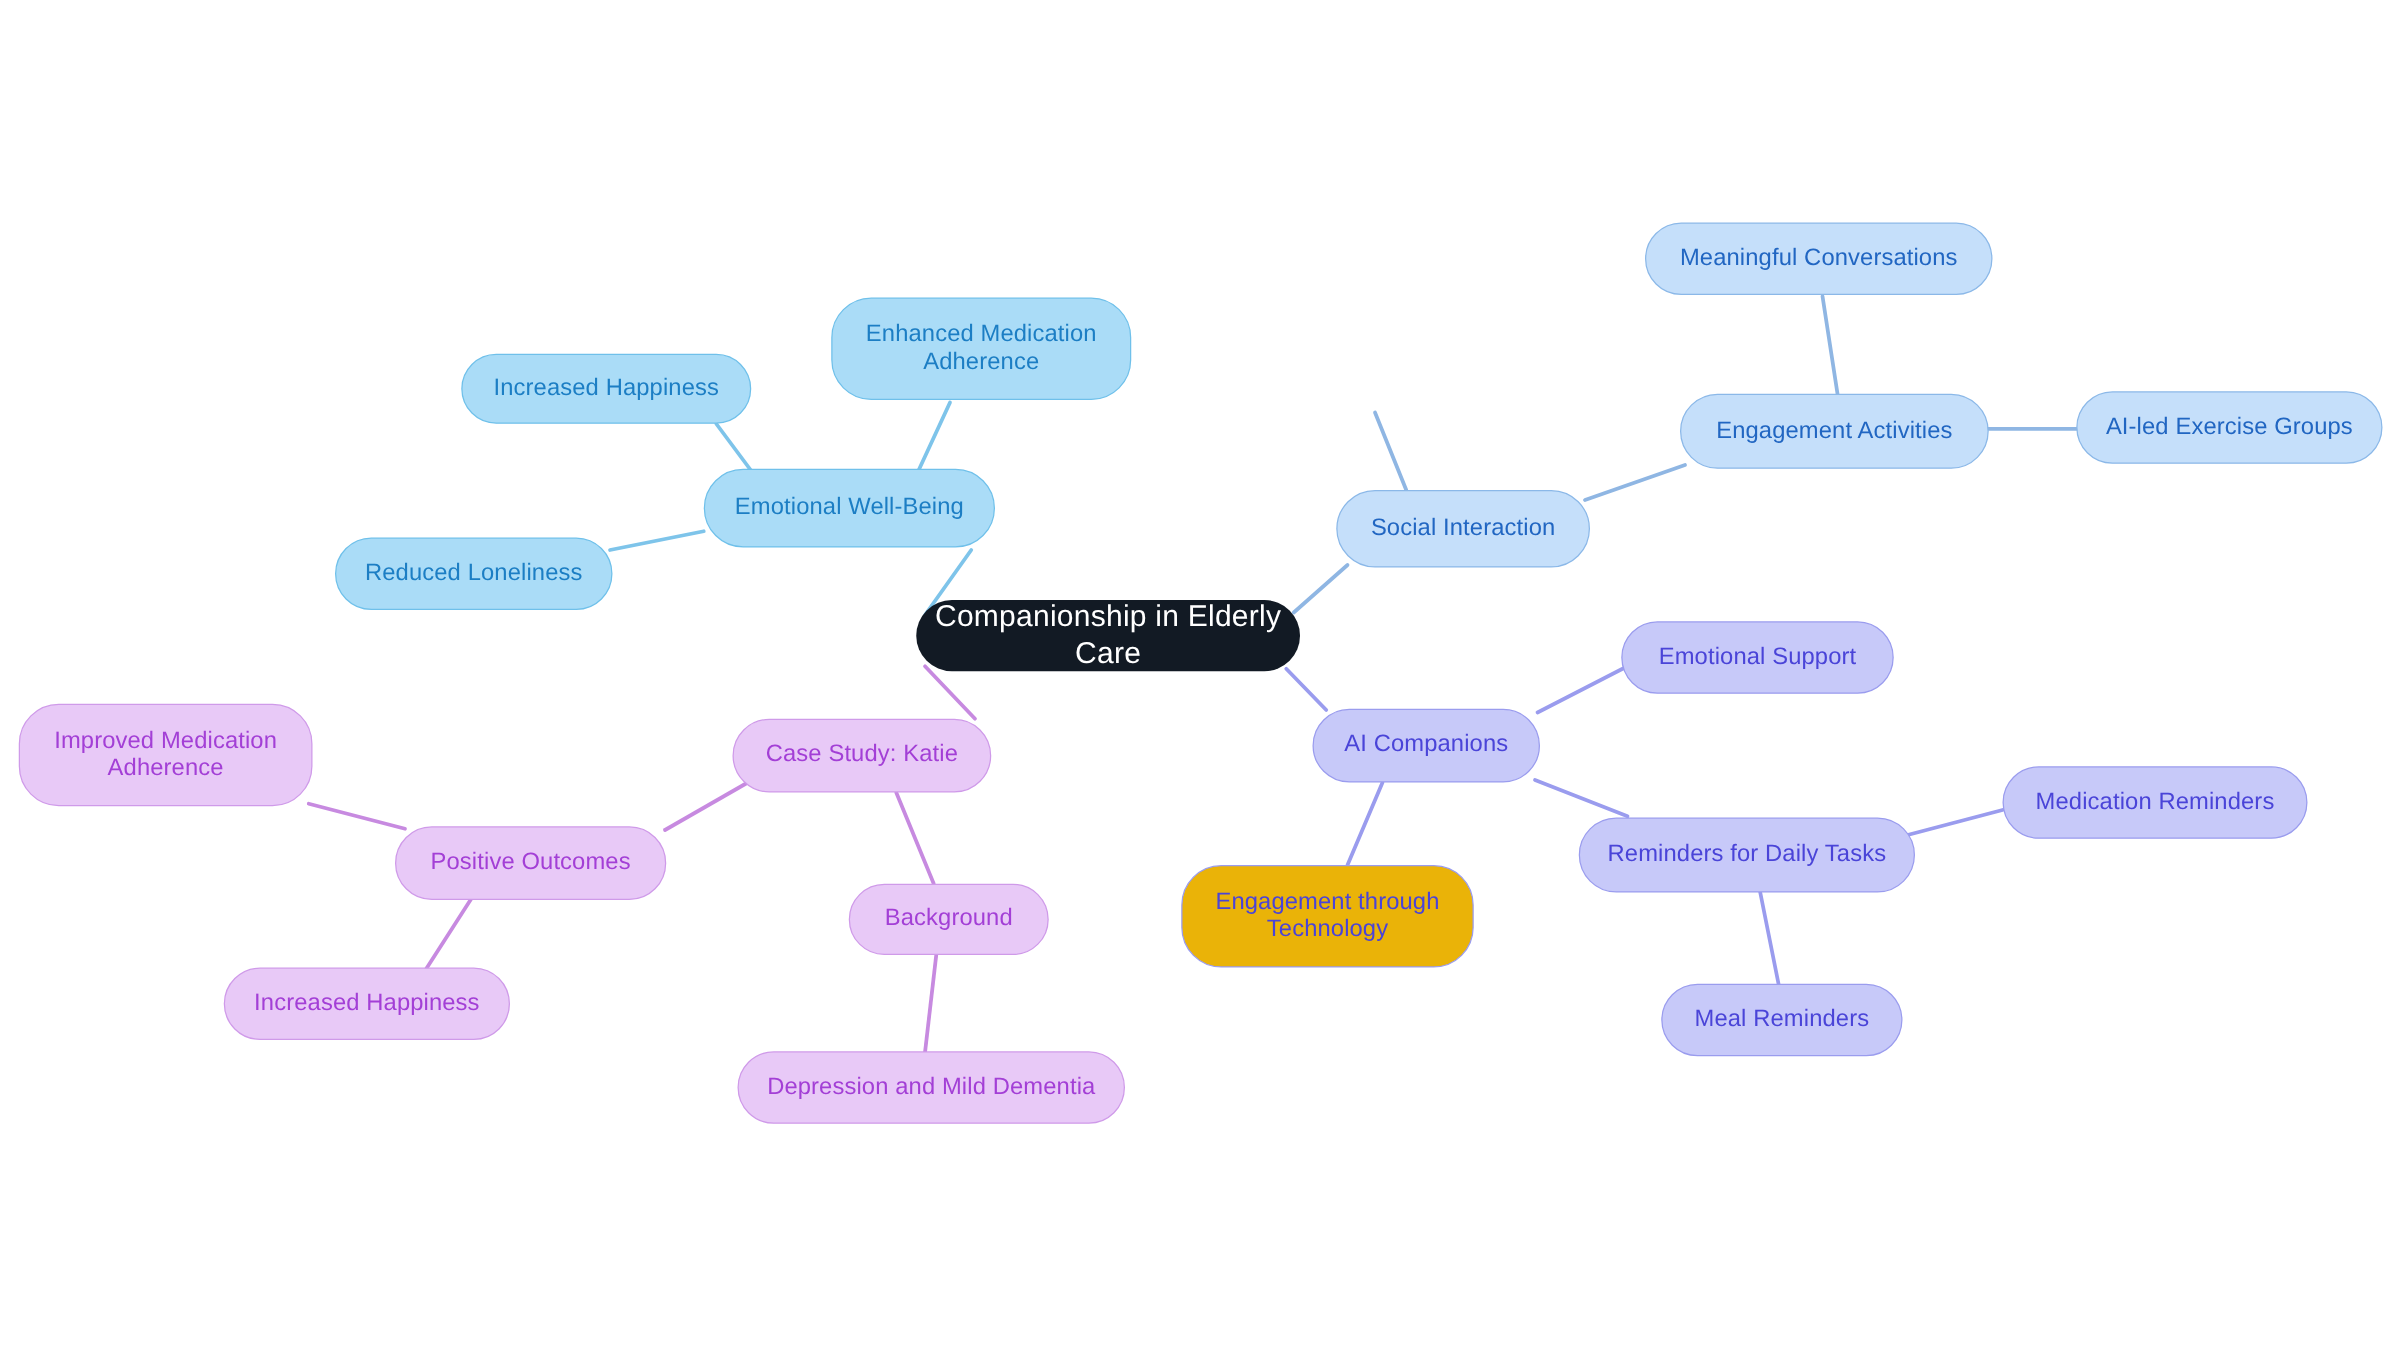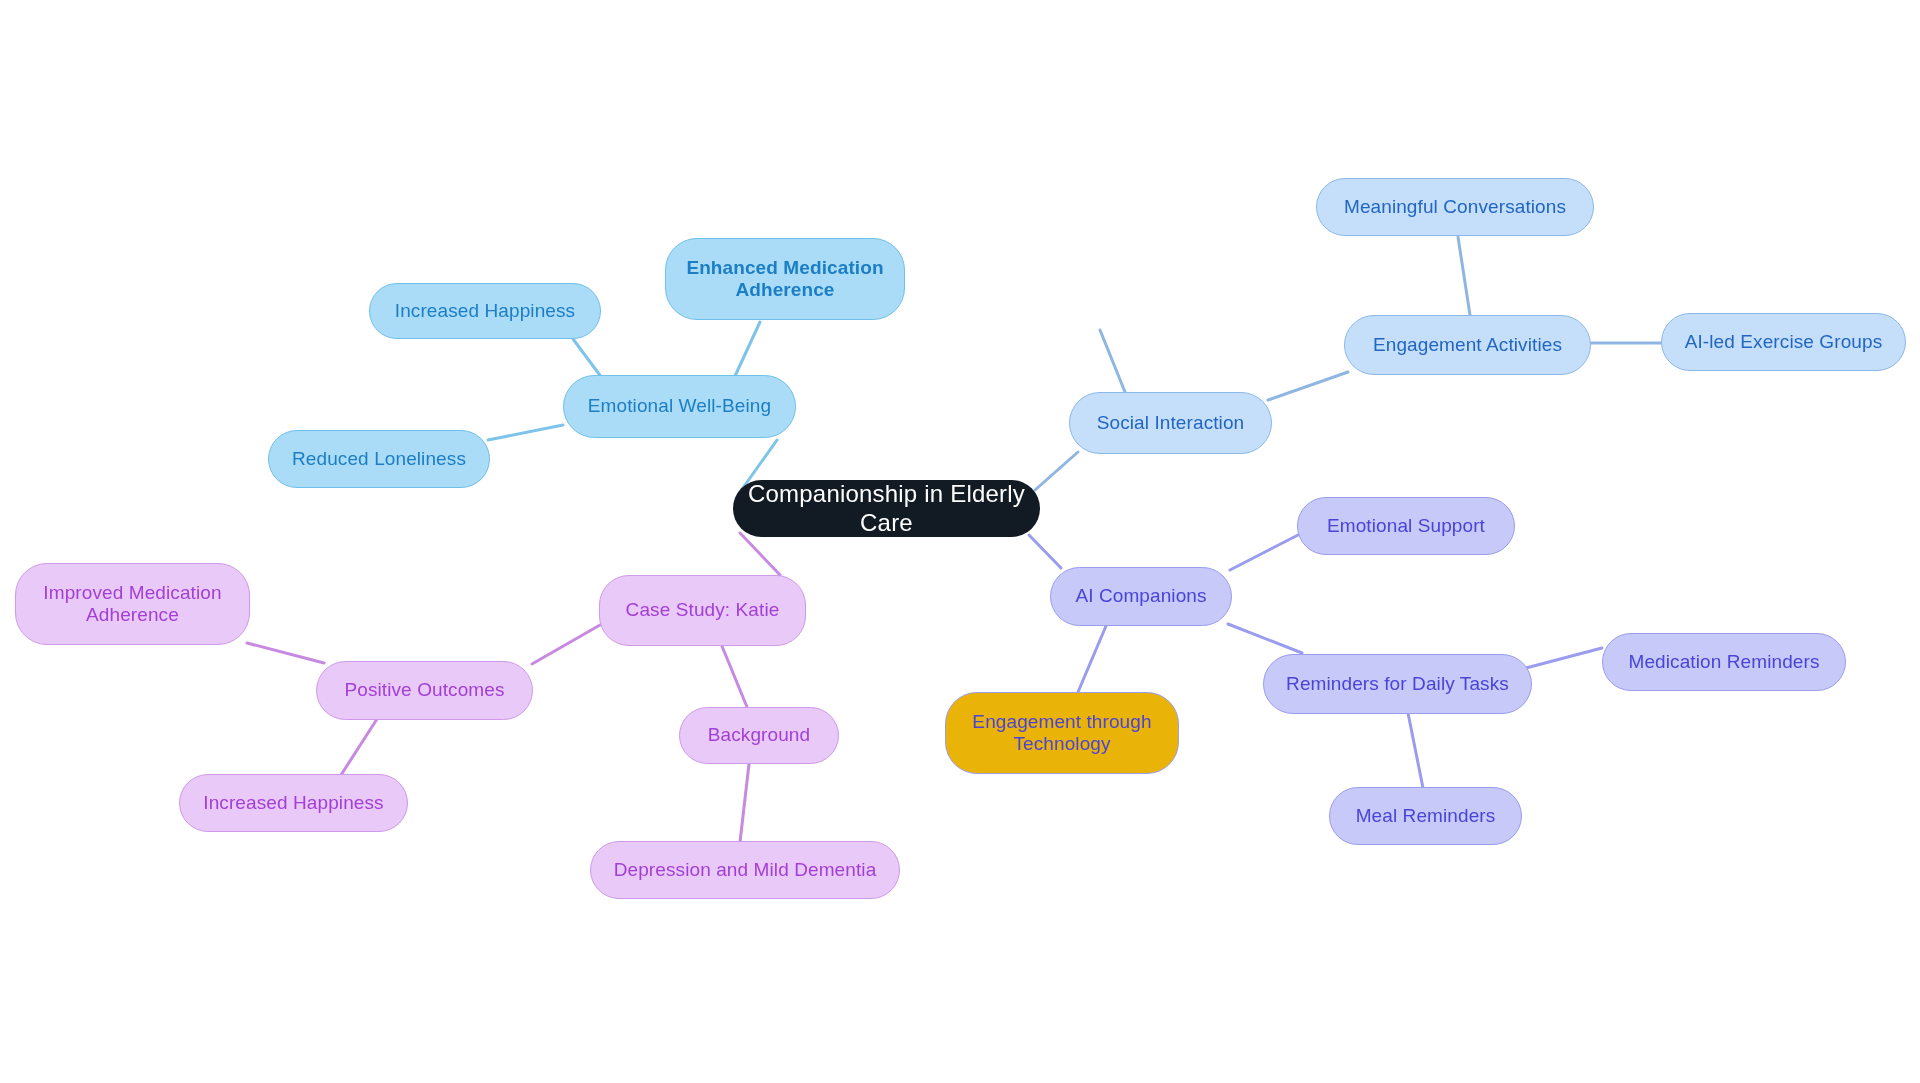--- a/index.html
+++ b/index.html
@@ -78,34 +78,34 @@
       <line x1="740" y1="533" x2="780" y2="575" stroke="#c78ae0" stroke-width="3" stroke-linecap="round"></line>
       <line x1="717" y1="634" x2="747" y2="707" stroke="#c78ae0" stroke-width="3" stroke-linecap="round"></line>
       <line x1="749" y1="764" x2="740" y2="842" stroke="#c78ae0" stroke-width="3" stroke-linecap="round"></line>
       <line x1="600" y1="625" x2="532" y2="664" stroke="#c78ae0" stroke-width="3" stroke-linecap="round"></line>
       <line x1="324" y1="663" x2="247" y2="643" stroke="#c78ae0" stroke-width="3" stroke-linecap="round"></line>
       <line x1="377" y1="719" x2="341" y2="775" stroke="#c78ae0" stroke-width="3" stroke-linecap="round"></line>
     </svg>
 <div class="node root" style="left: 733px; top: 480px; width: 307px; height: 57px; border-radius: 30px; background: rgb(18, 26, 36); color: rgb(255, 255, 255); font-size: 24px; border: none;"><span class="node-label">Companionship in Elderly Care</span></div>
     <div class="node" style="left: 563px; top: 375px; width: 233px; height: 63px; border-radius: 32px; background: rgb(170, 220, 247); color: rgb(28, 126, 196); font-size: 19px; border-color: rgb(111, 192, 234);"><span class="node-label">Emotional Well-Being</span></div>
     <div class="node" style="left: 369px; top: 283px; width: 232px; height: 56px; border-radius: 28px; background: rgb(170, 220, 247); color: rgb(28, 126, 196); font-size: 19px; border-color: rgb(111, 192, 234);"><span class="node-label">Increased Happiness</span></div>
-    <div class="node" style="left: 665px; top: 238px; width: 240px; height: 82px; border-radius: 32px; background: rgb(170, 220, 247); color: rgb(28, 126, 196); font-size: 19px; border-color: rgb(111, 192, 234); font-weight: bold;"><span class="node-label">Enhanced Medication
+    <div class="node" style="left: 665px; top: 238px; width: 240px; height: 82px; border-radius: 32px; background: rgb(170, 220, 247); color: rgb(28, 126, 196); font-size: 19px; border-color: rgb(111, 192, 234);"><span class="node-label">Enhanced Medication
 Adherence</span></div>
     <div class="node" style="left: 268px; top: 430px; width: 222px; height: 58px; border-radius: 29px; background: rgb(170, 220, 247); color: rgb(28, 126, 196); font-size: 19px; border-color: rgb(111, 192, 234);"><span class="node-label">Reduced Loneliness</span></div>
     <div class="node" style="left: 1069px; top: 392px; width: 203px; height: 62px; border-radius: 31px; background: rgb(197, 223, 250); color: rgb(33, 102, 194); font-size: 19px; border-color: rgb(139, 184, 232);"><span class="node-label">Social Interaction</span></div>
     <div class="node" style="left: 1344px; top: 315px; width: 247px; height: 60px; border-radius: 30px; background: rgb(197, 223, 250); color: rgb(33, 102, 194); font-size: 19px; border-color: rgb(139, 184, 232);"><span class="node-label">Engagement Activities</span></div>
     <div class="node" style="left: 1316px; top: 178px; width: 278px; height: 58px; border-radius: 29px; background: rgb(197, 223, 250); color: rgb(33, 102, 194); font-size: 19px; border-color: rgb(139, 184, 232);"><span class="node-label">Meaningful Conversations</span></div>
     <div class="node" style="left: 1661px; top: 313px; width: 245px; height: 58px; border-radius: 29px; background: rgb(197, 223, 250); color: rgb(33, 102, 194); font-size: 19px; border-color: rgb(139, 184, 232);"><span class="node-label">AI-led Exercise Groups</span></div>
     <div class="node" style="left: 1050px; top: 567px; width: 182px; height: 59px; border-radius: 30px; background: rgb(199, 201, 249); color: rgb(74, 68, 216); font-size: 19px; border-color: rgb(154, 156, 238);"><span class="node-label">AI Companions</span></div>
     <div class="node" style="left: 1297px; top: 497px; width: 218px; height: 58px; border-radius: 29px; background: rgb(199, 201, 249); color: rgb(74, 68, 216); font-size: 19px; border-color: rgb(154, 156, 238);"><span class="node-label">Emotional Support</span></div>
     <div class="node" style="left: 1263px; top: 654px; width: 269px; height: 60px; border-radius: 30px; background: rgb(199, 201, 249); color: rgb(74, 68, 216); font-size: 19px; border-color: rgb(154, 156, 238);"><span class="node-label">Reminders for Daily Tasks</span></div>
-    <div class="node" style="left: 1602px; top: 633px; width: 244px; height: 58px; border-radius: 29px; background: rgb(199, 201, 249); color: rgb(74, 68, 216); font-size: 19px; border-color: rgb(154, 156, 238);"><span class="node-label">Medication Reminders</span></div>
+    <div class="node" style="left: 1602px; top: 613px; width: 244px; height: 58px; border-radius: 29px; background: rgb(199, 201, 249); color: rgb(74, 68, 216); font-size: 19px; border-color: rgb(154, 156, 238);"><span class="node-label">Medication Reminders</span></div>
     <div class="node" style="left: 1329px; top: 787px; width: 193px; height: 58px; border-radius: 29px; background: rgb(199, 201, 249); color: rgb(74, 68, 216); font-size: 19px; border-color: rgb(154, 156, 238); text-align: right;"><span class="node-label">Meal Reminders</span></div>
     <div class="node" style="left: 945px; top: 692px; width: 234px; height: 82px; border-radius: 32px; background: #eab308; color: rgb(74, 68, 216); font-size: 19px; border-color: rgb(154, 156, 238);"><span class="node-label">Engagement through
 Technology</span></div>
-    <div class="node" style="left: 599px; top: 575px; width: 207px; height: 71px; border-radius: 30px; background: rgb(232, 201, 247); color: rgb(163, 63, 214); font-size: 19px; border-color: rgb(207, 154, 233);"><span class="node-label">Case Study: Katie</span></div>
+    <div class="node" style="left: 586px; top: 575px; width: 207px; height: 59px; border-radius: 30px; background: rgb(232, 201, 247); color: rgb(163, 63, 214); font-size: 19px; border-color: rgb(207, 154, 233);"><span class="node-label">Case Study: Katie</span></div>
     <div class="node" style="left: 679px; top: 707px; width: 160px; height: 57px; border-radius: 29px; background: rgb(232, 201, 247); color: rgb(163, 63, 214); font-size: 19px; border-color: rgb(207, 154, 233); align-items: center;"><span class="node-label">Background</span></div>
     <div class="node" style="left: 590px; top: 841px; width: 310px; height: 58px; border-radius: 29px; background: rgb(232, 201, 247); color: rgb(163, 63, 214); font-size: 19px; border-color: rgb(207, 154, 233);"><span class="node-label">Depression and Mild Dementia</span></div>
     <div class="node" style="left: 316px; top: 661px; width: 217px; height: 59px; border-radius: 30px; background: rgb(232, 201, 247); color: rgb(163, 63, 214); font-size: 19px; border-color: rgb(207, 154, 233);"><span class="node-label">Positive Outcomes</span></div>
     <div class="node" style="left: 15px; top: 563px; width: 235px; height: 82px; border-radius: 32px; background: rgb(232, 201, 247); color: rgb(163, 63, 214); font-size: 19px; border-color: rgb(207, 154, 233);"><span class="node-label">Improved Medication
 Adherence</span></div>
     <div class="node" style="left: 179px; top: 774px; width: 229px; height: 58px; border-radius: 29px; background: rgb(232, 201, 247); color: rgb(163, 63, 214); font-size: 19px; border-color: rgb(207, 154, 233);"><span class="node-label">Increased Happiness</span></div>
   </div>
 
 </body></html>

